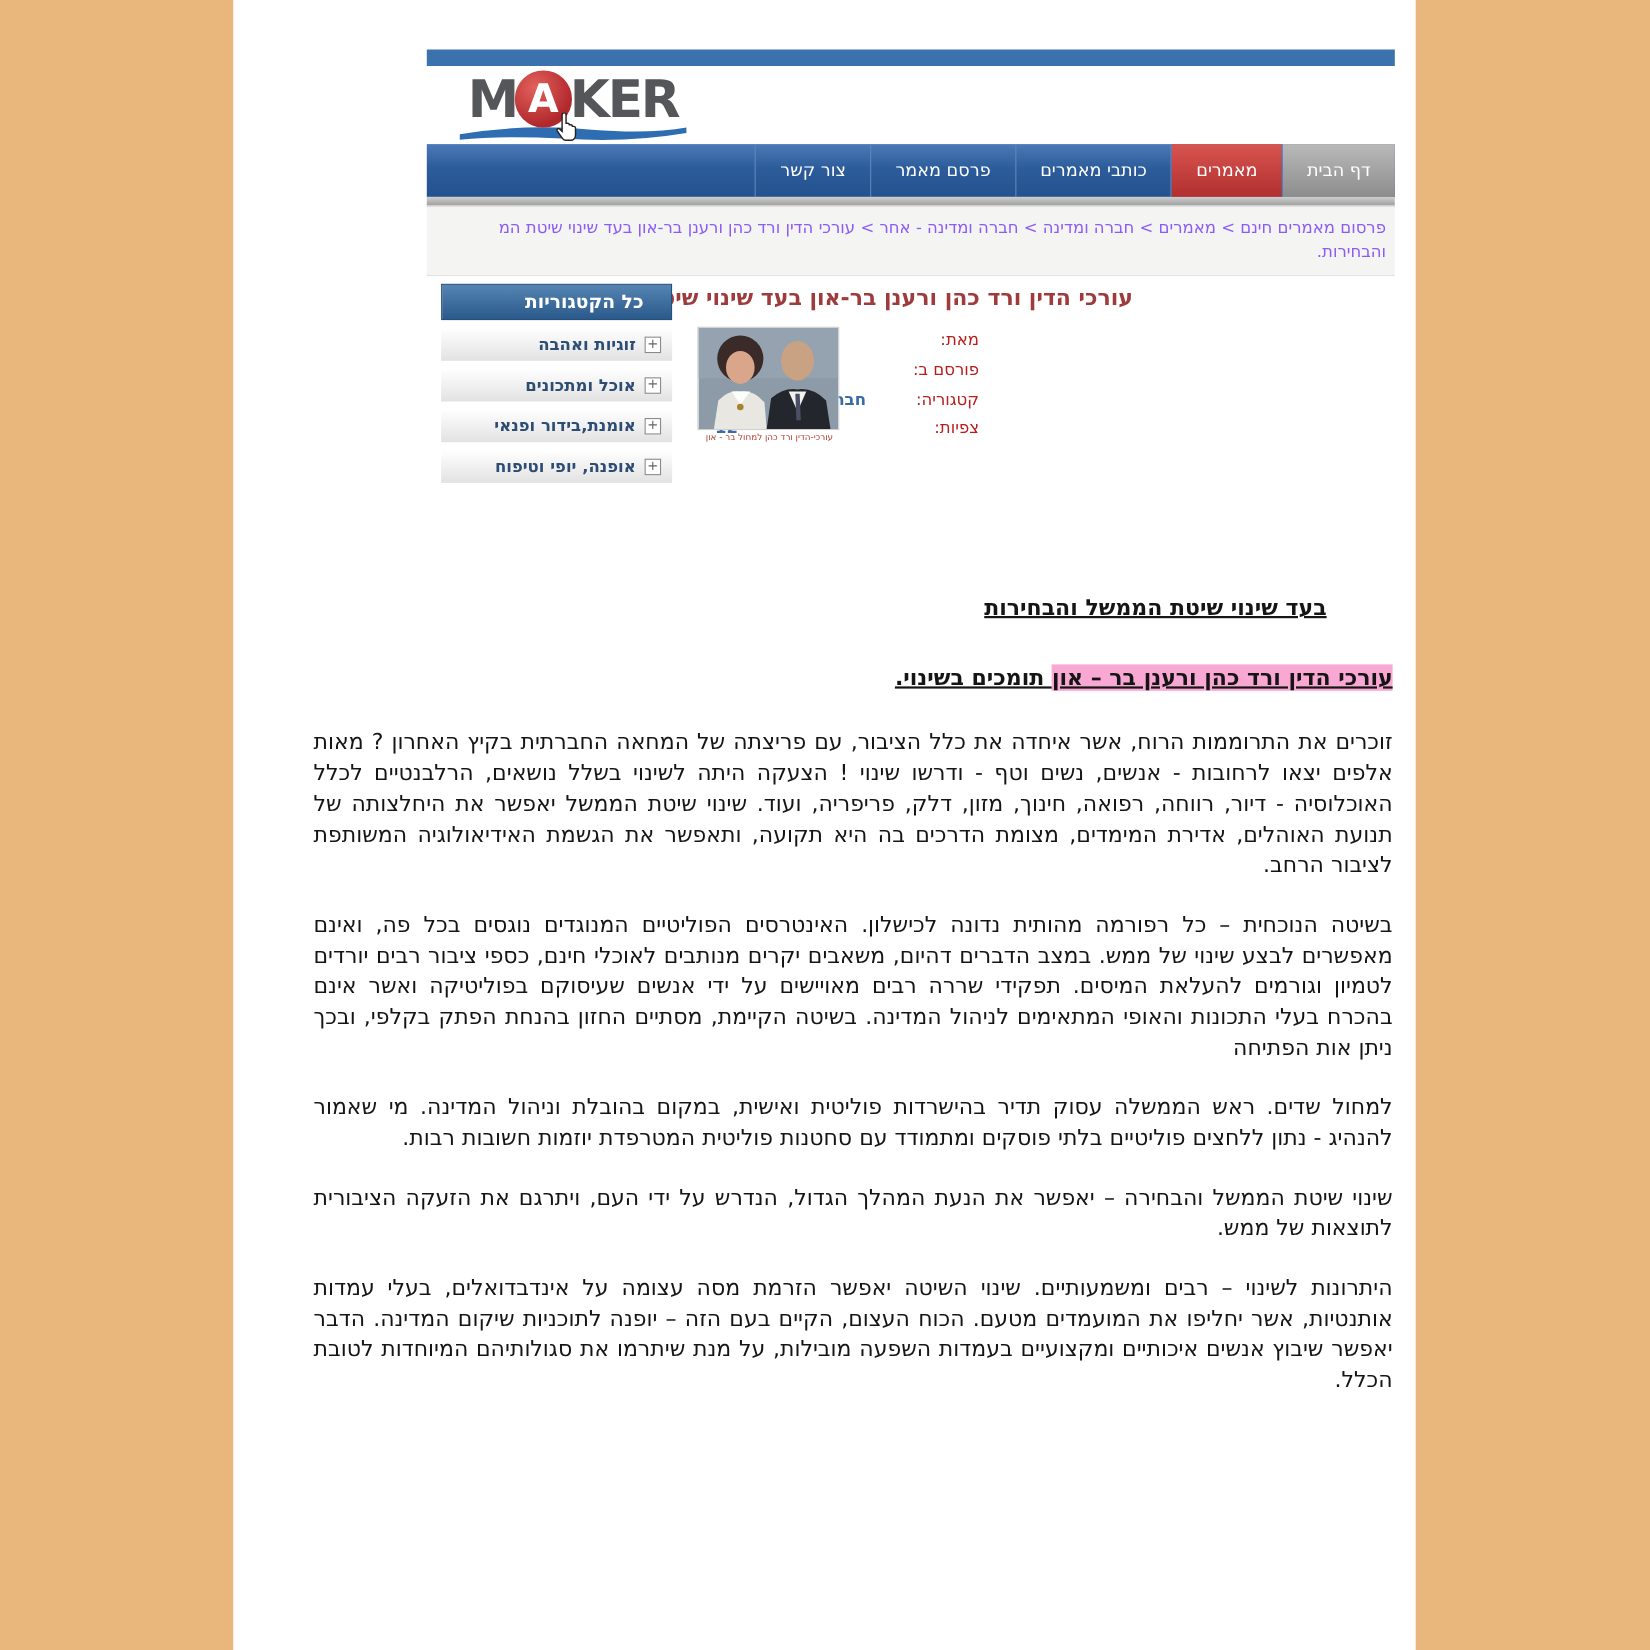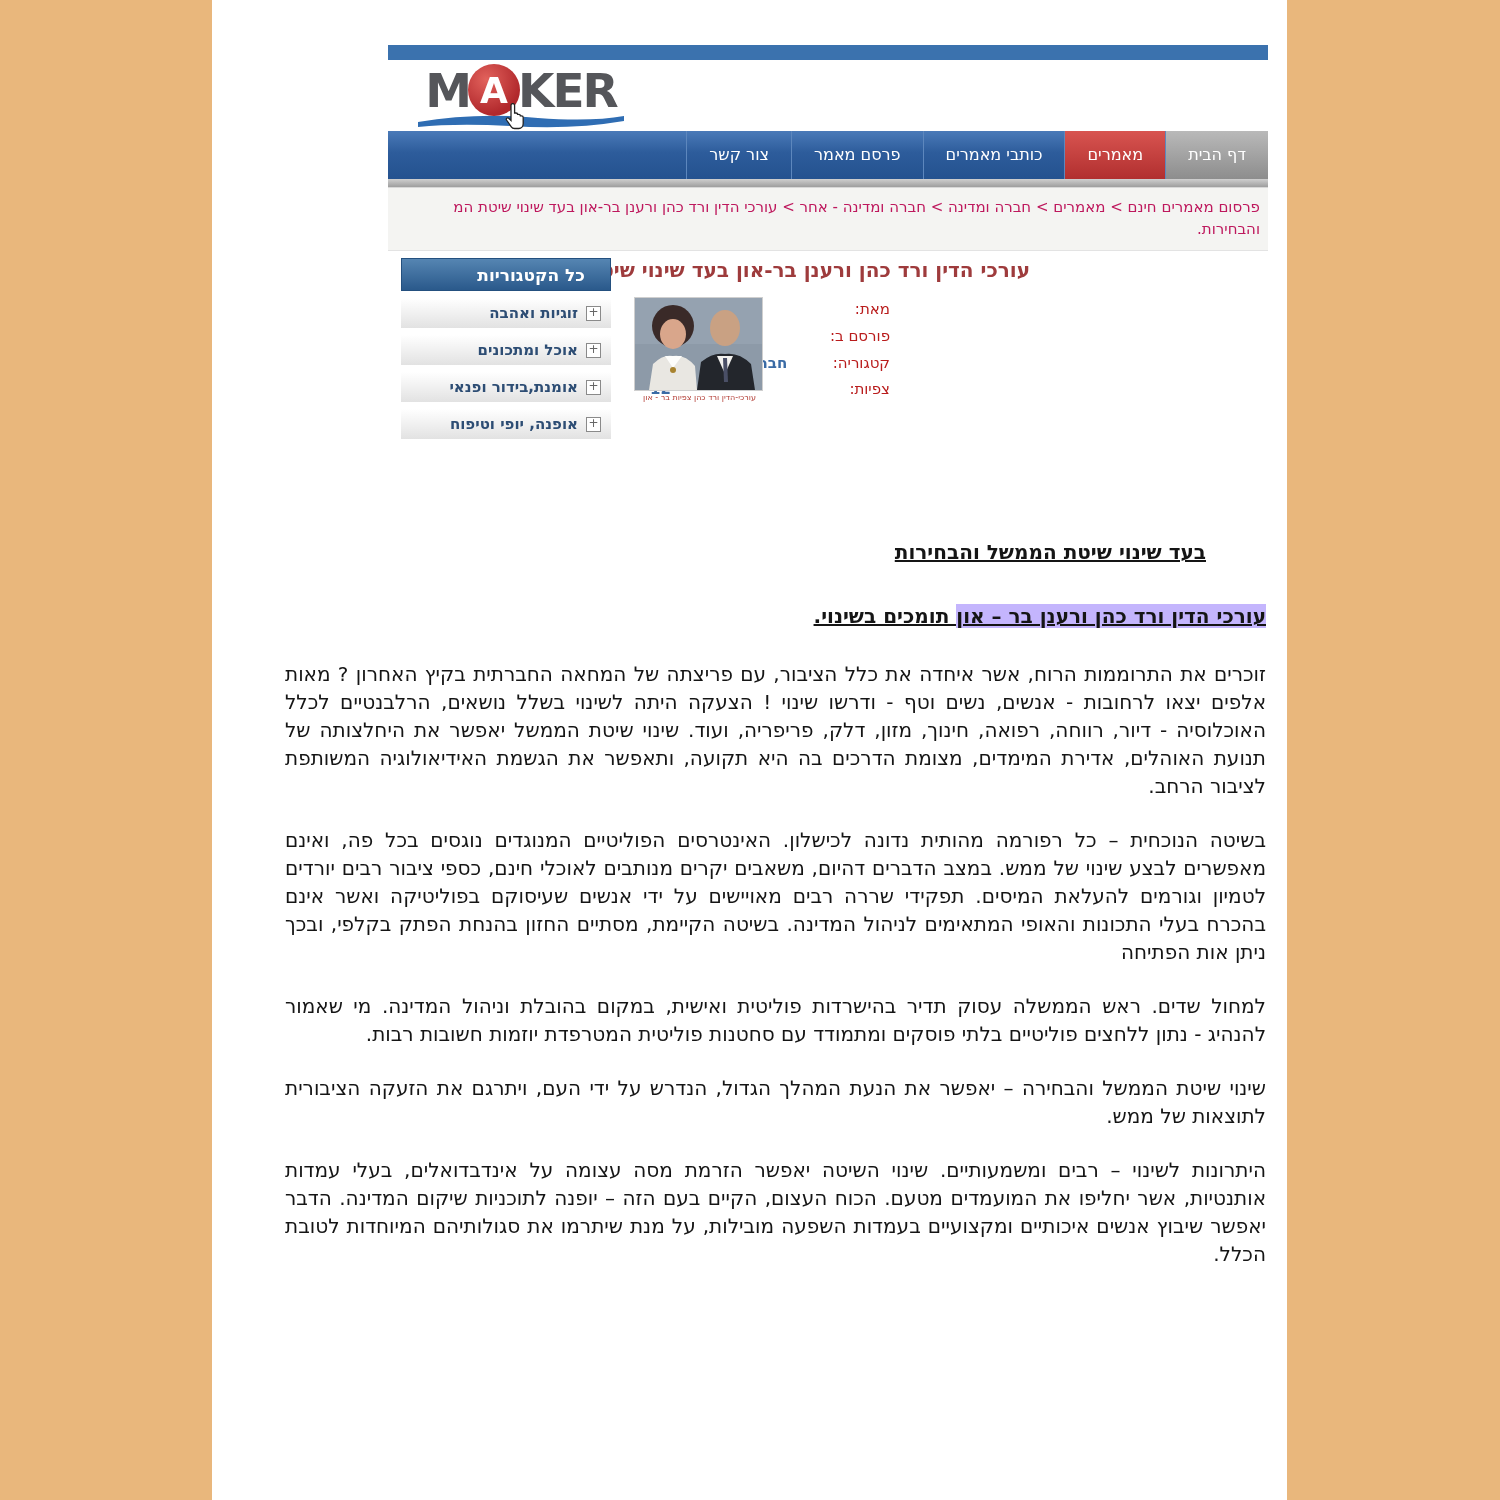--- a/index.html
+++ b/index.html
@@ -28,21 +28,21 @@
   .nav-item{height:48px;line-height:48px;padding:0 22px;color:#fff;font-size:16px;font-weight:normal;
             border-left:1px solid #5d87bd;cursor:pointer;white-space:nowrap;}
   .nav-home{background:linear-gradient(#b9b9b9,#8d8d8d);color:#fff;}
   .nav-active{background:linear-gradient(#d85450,#b12f2f);}
   .graystrip{position:absolute;left:0;top:179px;width:880px;height:8px;
              background:linear-gradient(#cfcfcf,#9e9e9e);}
 
   
   .breadcrumb{position:absolute;left:0;top:187px;width:880px;height:64px;background:#f4f4f2;
               border-top:1px solid #d7d7d7;border-bottom:1px solid #e3e3e3;
-              padding:8px 8px 0 0;box-sizing:border-box;color:#be185d;font-size:15px;
+              padding:8px 8px 0 0;box-sizing:border-box;color:#8b5cf6;font-size:15px;
               text-align:right;line-height:22px;}
   .bc-line1{white-space:nowrap;overflow:hidden;}
 
   
   .art-title{position:absolute;top:258px;right:238px;left:20px;text-align:right;
              color:#9e3b3c;font-size:20px;font-weight:bold;}
   .meta{position:absolute;top:300px;right:378px;width:240px;font-size:15px;}
   .meta-row{display:flex;direction:rtl;margin-bottom:8px;align-items:baseline;}
   .meta-label{width:78px;color:#b91c1c;}
   .meta-value{flex:1;text-align:left;color:#3a6ba5;font-weight:bold;white-space:nowrap;direction:rtl;}
@@ -62,21 +62,21 @@
            display:flex;align-items:center;direction:rtl;padding-right:10px;cursor:pointer;}
   .sb-item-label{color:#2d4d74;font-size:15px;font-weight:bold;}
   .plusbox{width:13px;height:13px;border:1px solid #8a8a8a;background:#fff;color:#666;
            font-size:12px;line-height:11px;text-align:center;margin-left:8px;flex:0 0 auto;}
 
   
   .doc-body{position:absolute;left:73px;top:538px;width:981px;direction:rtl;
             color:#151515;font-size:20px;line-height:28px;text-align:justify;}
   .doc-h1{font-weight:bold;text-decoration:underline;text-align:right;margin:0 60px 36px 0;}
   .doc-h2{font-weight:bold;text-decoration:underline;text-align:right;margin:0 0 30px 0;}
-  .hl{background:#c4b5fd;}
+  .hl{background:#f9a8d4;}
   .doc-p{margin:0 0 26px 0;}
 </style>
 </head>
 <body>
 
 <div class="canvas">
   <div class="sheet">
 
     <div class="webcap">
       <div class="topbar"></div>
@@ -146,21 +146,21 @@
           <ellipse cx="38" cy="36" rx="13" ry="15" fill="#d9a68b"></ellipse>
           <path d="M14 92 L18 66 Q28 56 38 58 Q50 56 60 68 L62 92 Z" fill="#e9e7e2"></path>
           <path d="M30 58 L38 70 L47 58 Z" fill="#fdfdfb"></path>
           <circle cx="38" cy="72" r="3" fill="#a8832f"></circle>
 
           <ellipse cx="90" cy="30" rx="15" ry="18" fill="#c9a183"></ellipse>
           <path d="M62 92 L66 64 Q78 54 90 56 Q104 54 116 66 L120 92 Z" fill="#23262c"></path>
           <path d="M82 58 L90 76 L98 58 Z" fill="#f2f1ee"></path>
           <path d="M88 60 L92 60 L93 84 L89 84 Z" fill="#4a4f66"></path>
         </svg>
-        <div class="photo-caption">עורכי-הדין ורד כהן צפיות בר - און</div>
+        <div class="photo-caption">עורכי-הדין ורד כהן למחול בר - און</div>
       </div>
 
       <div class="sidebar">
         <div class="sb-header">כל הקטגוריות</div>
         <div class="sb-item">
           <span class="plusbox">+</span>
           <span class="sb-item-label">זוגיות ואהבה</span>
         </div>
         <div class="sb-item">
           <span class="plusbox">+</span>

